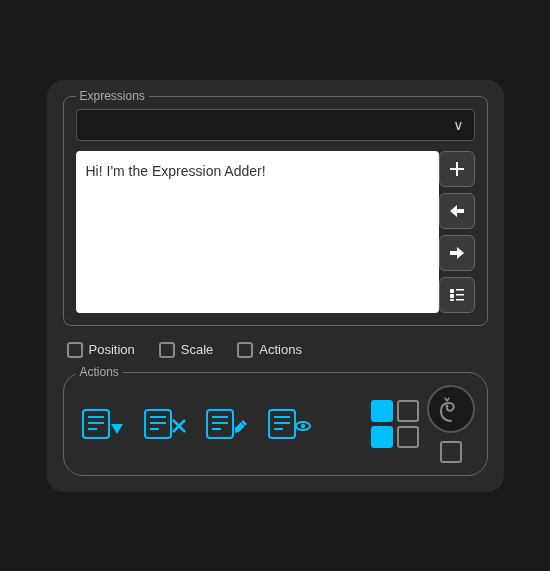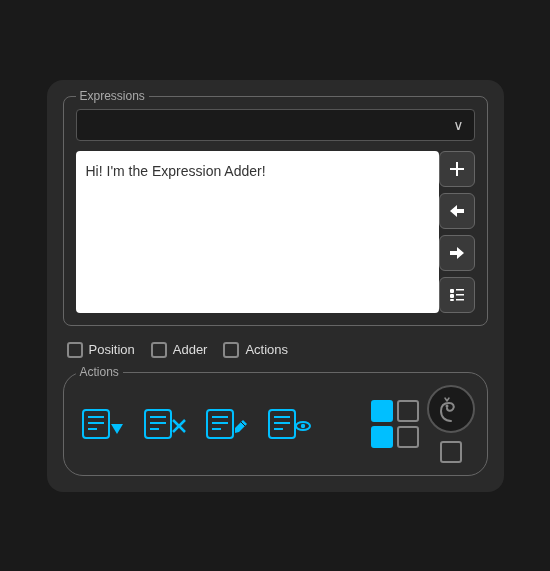--- a/index.html
+++ b/index.html
@@ -95,21 +95,21 @@
       min-height: 130px;
       padding: 10px;
       color: #333;
       font-size: 14px;
       line-height: 1.5;
     }
 
     
     .checkboxes-row {
       display: flex;
-      gap: 16px;
+      gap: 24px;
       margin-bottom: 14px;
       padding-left: 4px;
     }
     .checkbox-item {
       display: flex;
       align-items: center;
       gap: 6px;
       color: #ddd;
       font-size: 13px;
       cursor: pointer;
@@ -261,21 +261,21 @@
     </div>
   </div>
 
   <div class="checkboxes-row">
     <label class="checkbox-item">
       <div class="checkbox-box"></div>
       <span>Position</span>
     </label>
     <label class="checkbox-item">
       <div class="checkbox-box"></div>
-      <span>Adder</span>
+      <span>Scale</span>
     </label>
     <label class="checkbox-item">
       <div class="checkbox-box"></div>
       <span>Actions</span>
     </label>
   </div>
 
   <div class="actions-section">
     <span class="section-label">Actions</span>
 

